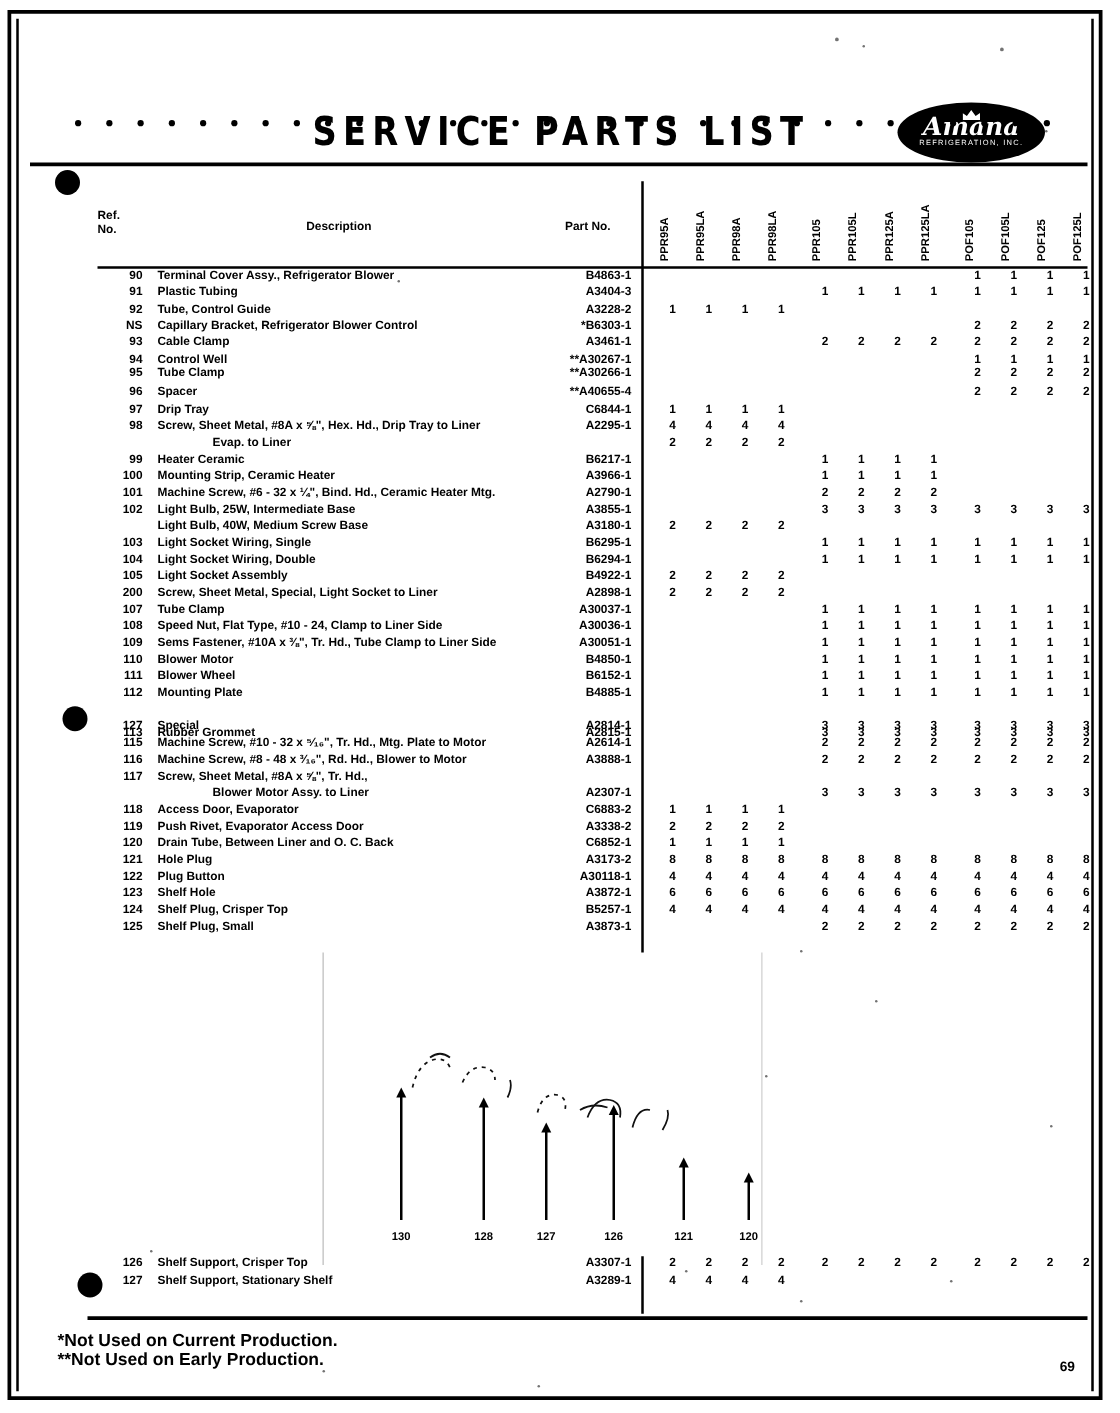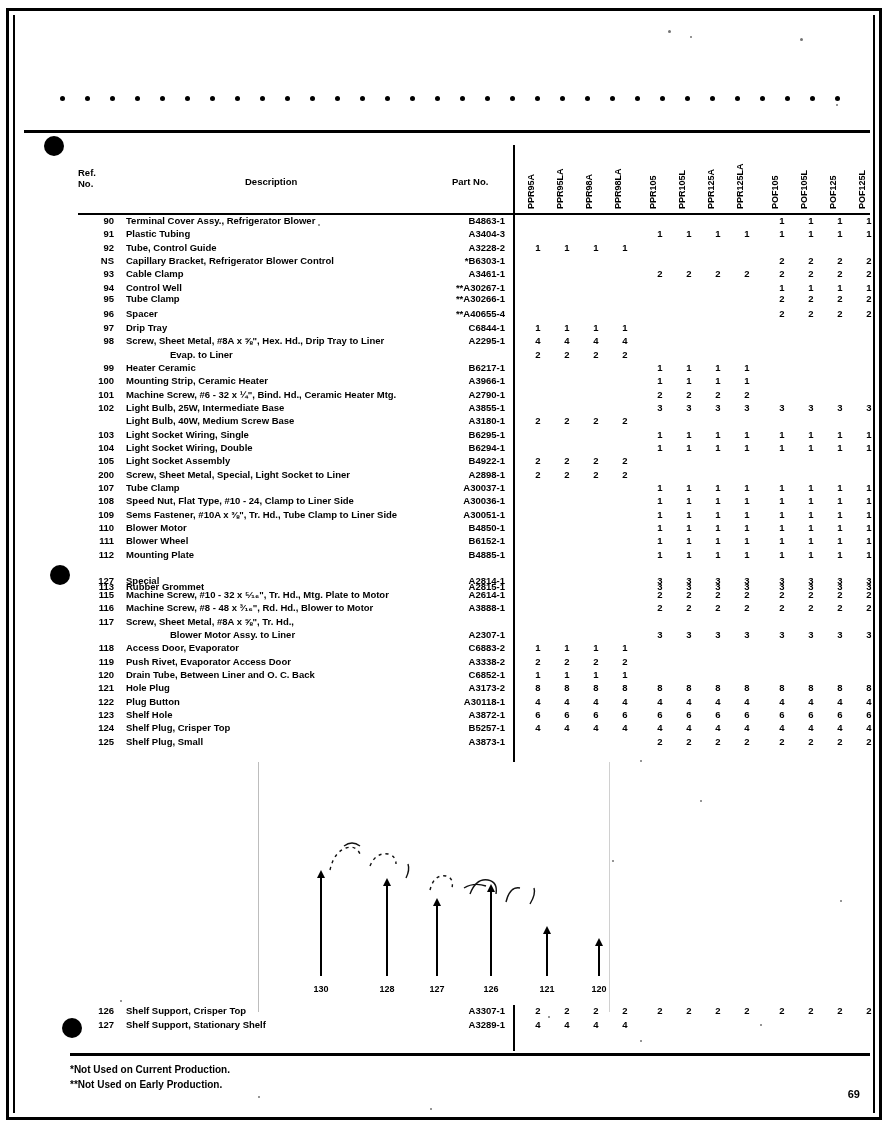--- a/index.html
+++ b/index.html
@@ -303,22 +303,22 @@
   .bottom-rule {
     position: absolute;
     left: 70px;
     top: 1053px;
     width: 800px;
     height: 3px;
     background: #000;
   }
   .foot {
     position: absolute;
-    left: 70px;
-    font-size: 10px;
+    left: 46px;
+    font-size: 14px;
     font-weight: bold;
   }
   .pageno {
     position: absolute;
     right: 36px;
     top: 1088px;
     font-size: 11px;
     font-weight: bold;
   }
   .speck {
@@ -329,20 +329,28 @@
   }
 </style>
 </head>
 <body>
 
 <div class="page">
 
   <div class="scan-frame"></div>
   <div class="scan-frame-inner"></div>
 
+  <div class="header">
+    <div class="title">SERVICE PARTS LIST</div>
+    <div class="logo">
+      <div class="logo-crown"></div>
+      <div class="logo-text">Amana</div>
+      <div class="logo-sub">REFRIGERATION, INC.</div>
+    </div>
+  </div>
 
   <div class="dotrow" id="dotrow">
       <i style="left: 0px;"></i>
       <i style="left: 25px;"></i>
       <i style="left: 50px;"></i>
       <i style="left: 75px;"></i>
       <i style="left: 100px;"></i>
       <i style="left: 125px;"></i>
       <i style="left: 150px;"></i>
       <i style="left: 175px;"></i>

